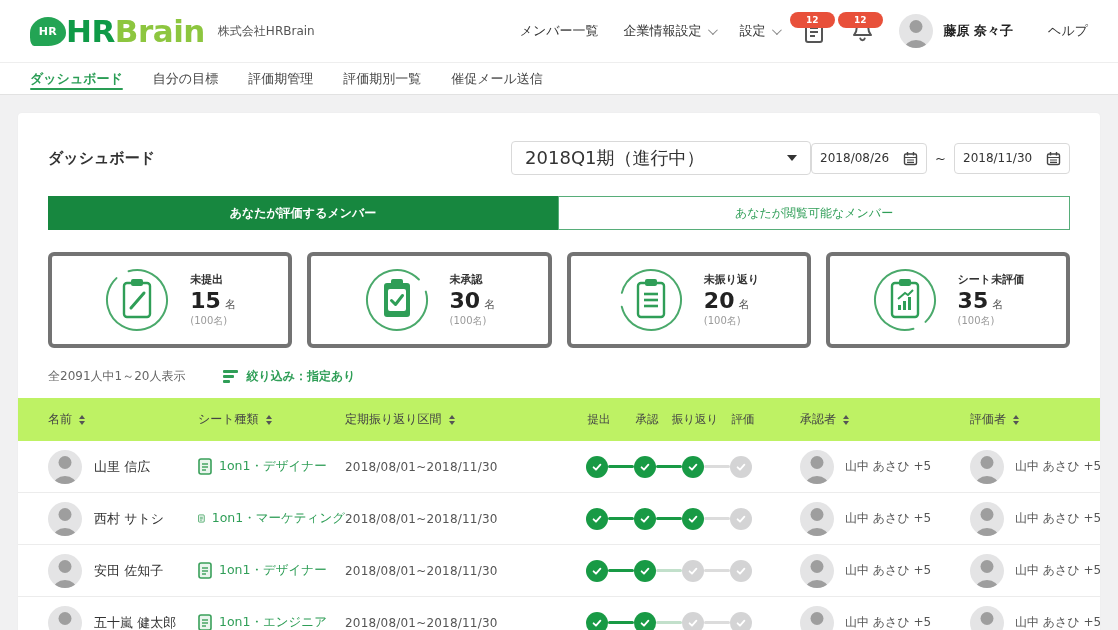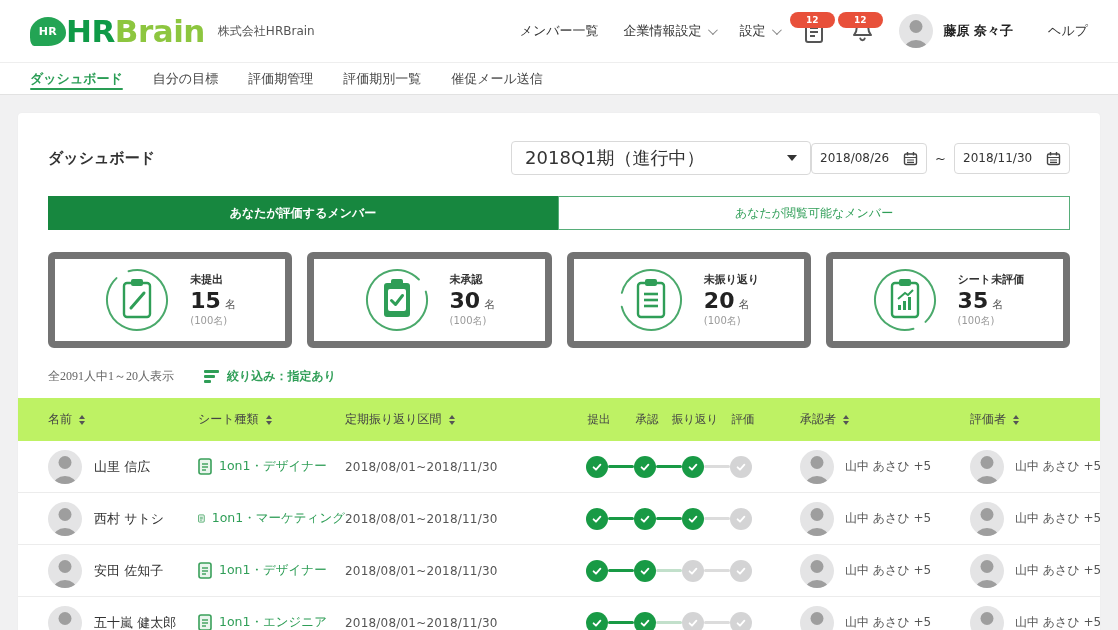--- a/index.html
+++ b/index.html
@@ -44,31 +44,31 @@
   .date-tilde { font-size:13px; color:#333; margin:0 8px; }
 
   
   .seg-tabs { margin-top:21px; display:flex; height:34px; }
   .seg-tab { flex:1; display:flex; align-items:center; justify-content:center; font-size:12px; cursor:pointer; }
   .seg-tab.active { background:#17873f; color:#fff; font-weight:bold; }
   .seg-tab.inactive { background:#fff; color:#2f9e57; border:1px solid #57ad79; }
 
   
   .stats { margin-top:22px; display:flex; gap:15px; }
-  .stat-card { flex:1; border:7px solid #737373; border-radius:6px; height:96px; display:flex; align-items:center; justify-content:center; gap:20px; cursor:pointer; background:#fff; }
+  .stat-card { flex:1; border:4px solid #737373; border-radius:6px; height:96px; display:flex; align-items:center; justify-content:center; gap:20px; cursor:pointer; background:#fff; }
   .stat-icon { width:66px; height:66px; position:relative; display:flex; align-items:center; justify-content:center; }
   .stat-text { display:flex; flex-direction:column; }
   .stat-label { font-size:11px; font-weight:bold; color:#333; }
   .stat-num-row { display:flex; align-items:baseline; gap:4px; margin-top:1px; }
   .stat-value { font-size:22px; font-weight:bold; color:#222; }
   .stat-unit { font-size:11px; color:#555; }
   .stat-total { font-size:10px; color:#9a9a9a; margin-top:1px; }
 
   
-  .count-row { margin-top:20px; display:flex; align-items:center; gap:30px;font-family:Liberation Serif, serif; }
+  .count-row { margin-top:20px; display:flex; align-items:center; gap:38px; }
   .result-summary { font-size:12px; color:#666; }
   .filter-btn { display:flex; align-items:center; gap:8px; cursor:pointer; }
   .filter-icon { display:flex; flex-direction:column; gap:2.5px; }
   .filter-icon i { display:block; height:2.5px; background:#2f9e57; border-radius:1px; }
   .filter-icon i:nth-child(1){ width:15px; } .filter-icon i:nth-child(2){ width:11px; } .filter-icon i:nth-child(3){ width:7px; }
   .filter-label { font-size:12px; font-weight:bold; color:#2f9e57; }
 
   
   .member-table { margin:13px -30px 0; }
   .trow { display:grid; grid-template-columns:150px 147px 243px 212px 170px 1fr; align-items:center; padding:0 30px; }

